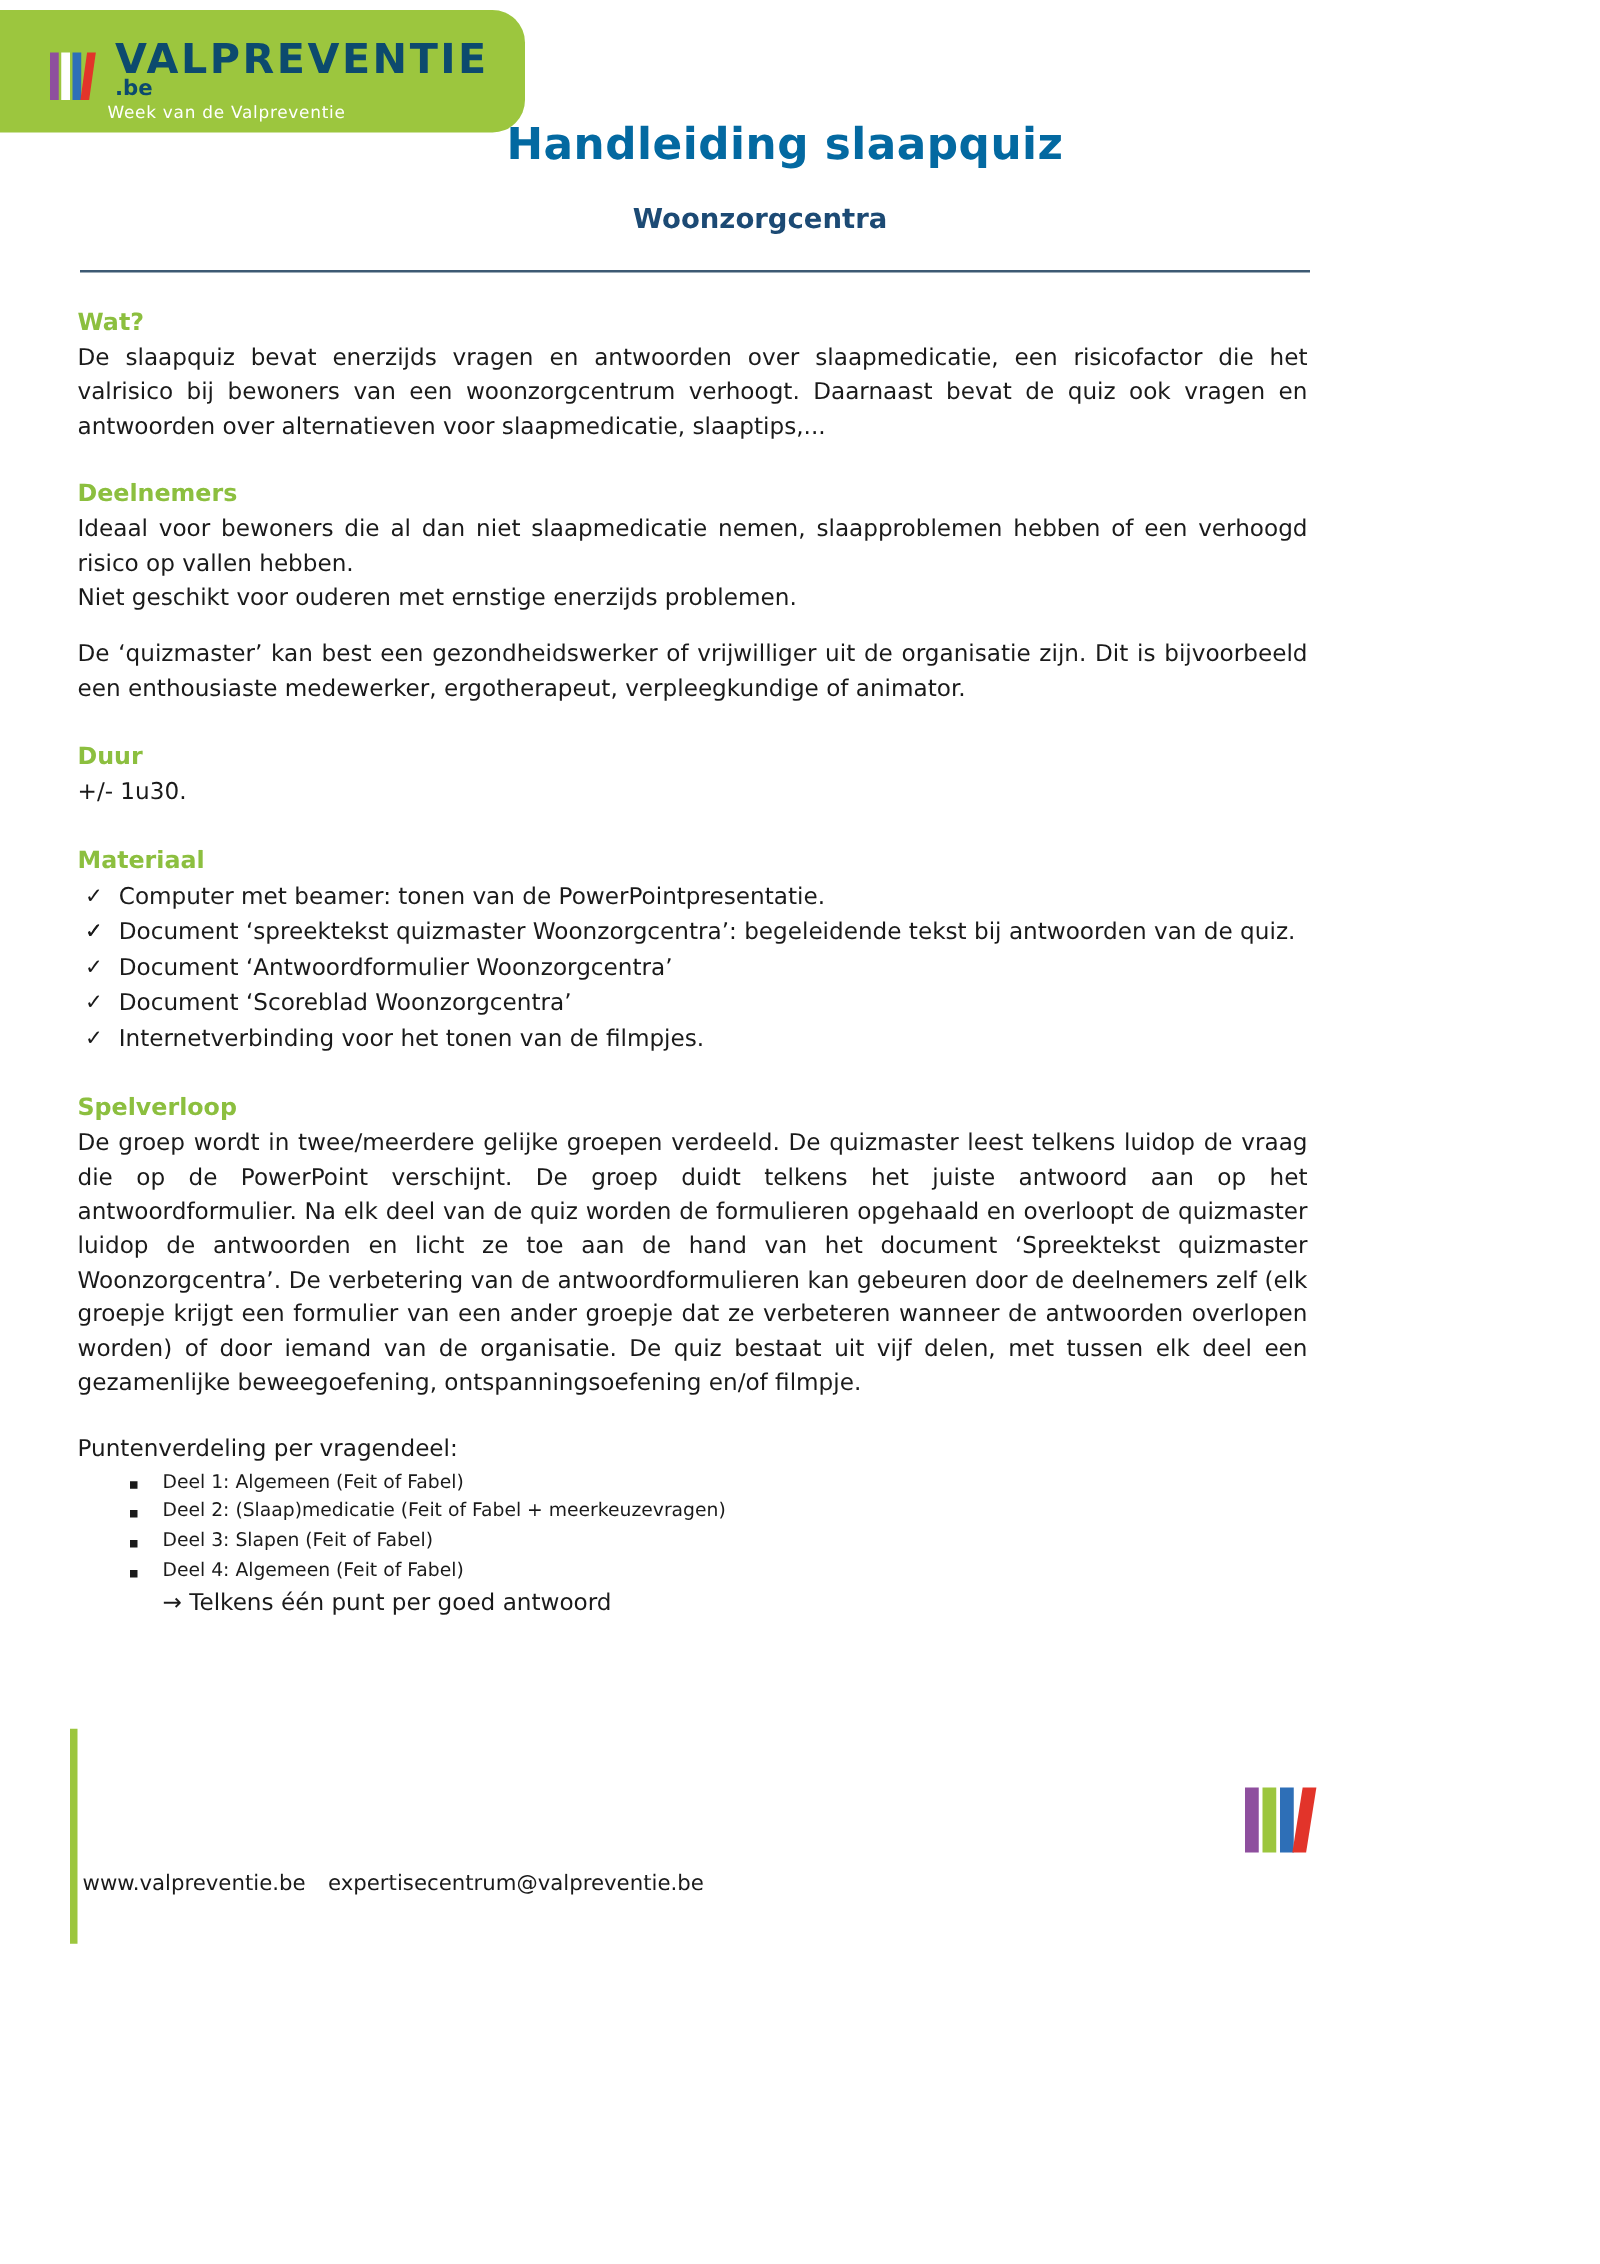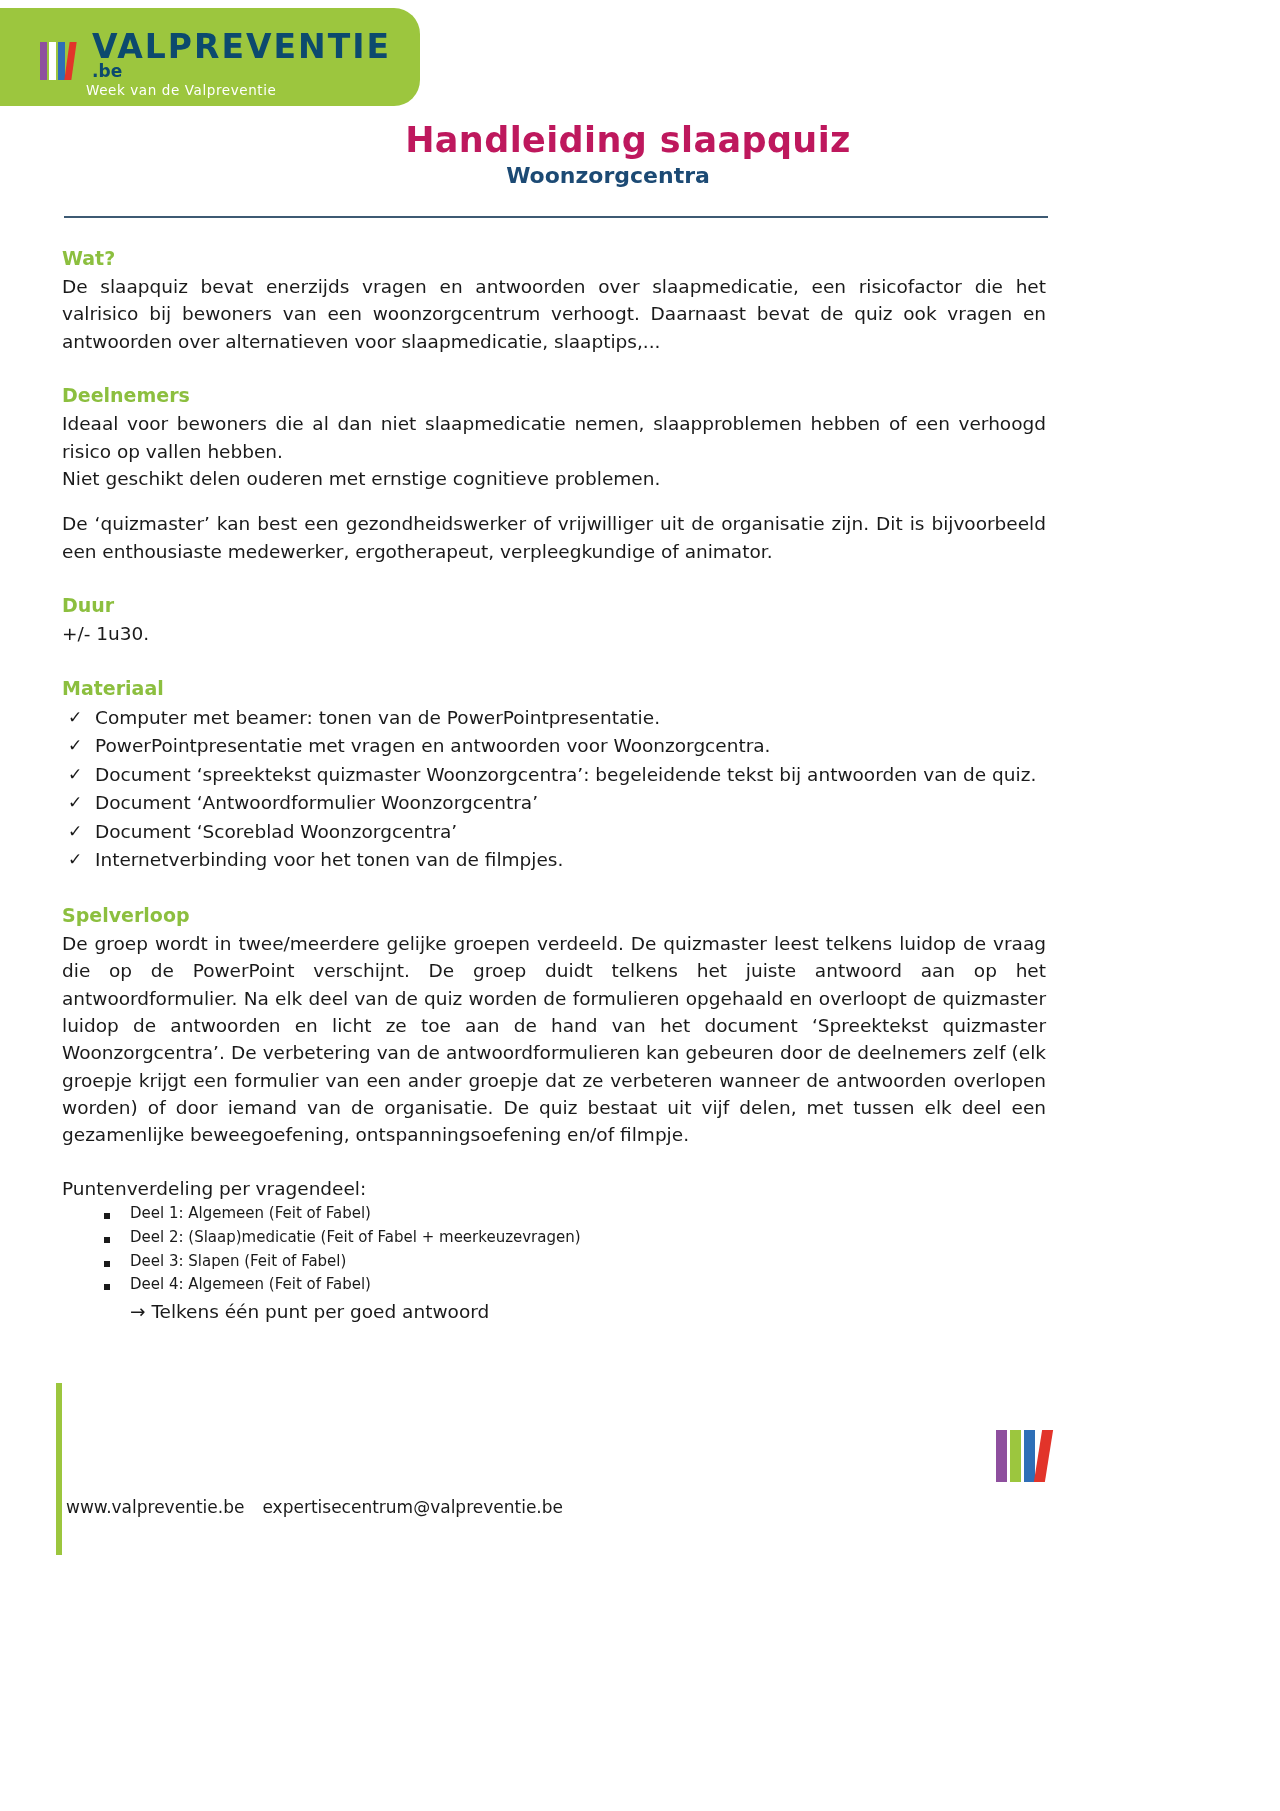--- a/index.html
+++ b/index.html
@@ -73,27 +73,27 @@
     font-size: 13.5px;
     color: #ffffff;
     letter-spacing: 0.6px;
     margin-top: 4px;
     font-family: "DejaVu Sans", sans-serif;
   }
 
   
   .doc-title {
     position: absolute;
-    top: 120px;
+    top: 96px;
     left: 0;
     width: 1256px;
     text-align: center;
     font-size: 35px;
     font-weight: bold;
-    color: #be185d;
+    color: #0369a1;
     letter-spacing: 0.4px;
     font-family: "DejaVu Sans", sans-serif;
   }
   .doc-subtitle {
     position: absolute;
     top: 163px;
     left: 0;
     width: 1216px;
     text-align: center;
     font-size: 22px;
@@ -247,35 +247,35 @@
 
   <div class="content">
 
     <h2 class="section">Wat?</h2>
     <p class="para">De slaapquiz bevat enerzijds vragen en antwoorden over slaapmedicatie, een risicofactor die het valrisico bij bewoners van een woonzorgcentrum verhoogt. Daarnaast bevat de quiz ook vragen en antwoorden over alternatieven voor slaapmedicatie, slaaptips,...</p>
 
     <div class="gap-md"></div>
 
     <h2 class="section">Deelnemers</h2>
     <p class="para">Ideaal voor bewoners die al dan niet slaapmedicatie nemen, slaapproblemen hebben of een verhoogd risico op vallen hebben.</p>
-    <p class="para left">Niet geschikt delen ouderen met ernstige cognitieve problemen.</p>
+    <p class="para left">Niet geschikt voor ouderen met ernstige enerzijds problemen.</p>
     <div class="gap-sm"></div>
     <p class="para">De ‘quizmaster’ kan best een gezondheidswerker of vrijwilliger uit de organisatie zijn. Dit is bijvoorbeeld een enthousiaste medewerker, ergotherapeut, verpleegkundige of animator.</p>
 
     <div class="gap-md"></div>
 
     <h2 class="section">Duur</h2>
     <p class="para left">+/- 1u30.</p>
 
     <div class="gap-md"></div>
 
     <h2 class="section">Materiaal</h2>
     <ul class="check">
       <li><span class="tick">✓</span><span>Computer met beamer: tonen van de PowerPointpresentatie.</span></li>
-      <li><span class="tick">✓</span><span>PowerPointpresentatie met vragen en antwoorden voor Woonzorgcentra.</span></li>
+      <li><span class="tick">✓</span></li>
       <li><span class="tick">✓</span><span>Document ‘spreektekst quizmaster Woonzorgcentra’: begeleidende tekst bij antwoorden van de quiz.</span></li>
       <li><span class="tick">✓</span><span>Document ‘Antwoordformulier Woonzorgcentra’</span></li>
       <li><span class="tick">✓</span><span>Document ‘Scoreblad Woonzorgcentra’</span></li>
       <li><span class="tick">✓</span><span>Internetverbinding voor het tonen van de filmpjes.</span></li>
     </ul>
 
     <div class="gap-md"></div>
 
     <h2 class="section">Spelverloop</h2>
     <p class="para">De groep wordt in twee/meerdere gelijke groepen verdeeld. De quizmaster leest telkens luidop de vraag die op de PowerPoint verschijnt. De groep duidt telkens het juiste antwoord aan op het antwoordformulier. Na elk deel van de quiz worden de formulieren opgehaald en overloopt de quizmaster luidop de antwoorden en licht ze toe aan de hand van het document ‘Spreektekst quizmaster Woonzorgcentra’. De verbetering van de antwoordformulieren kan gebeuren door de deelnemers zelf (elk groepje krijgt een formulier van een ander groepje dat ze verbeteren wanneer de antwoorden overlopen worden) of door iemand van de organisatie. De quiz bestaat uit vijf delen, met tussen elk deel een gezamenlijke beweegoefening, ontspanningsoefening en/of filmpje.</p>

